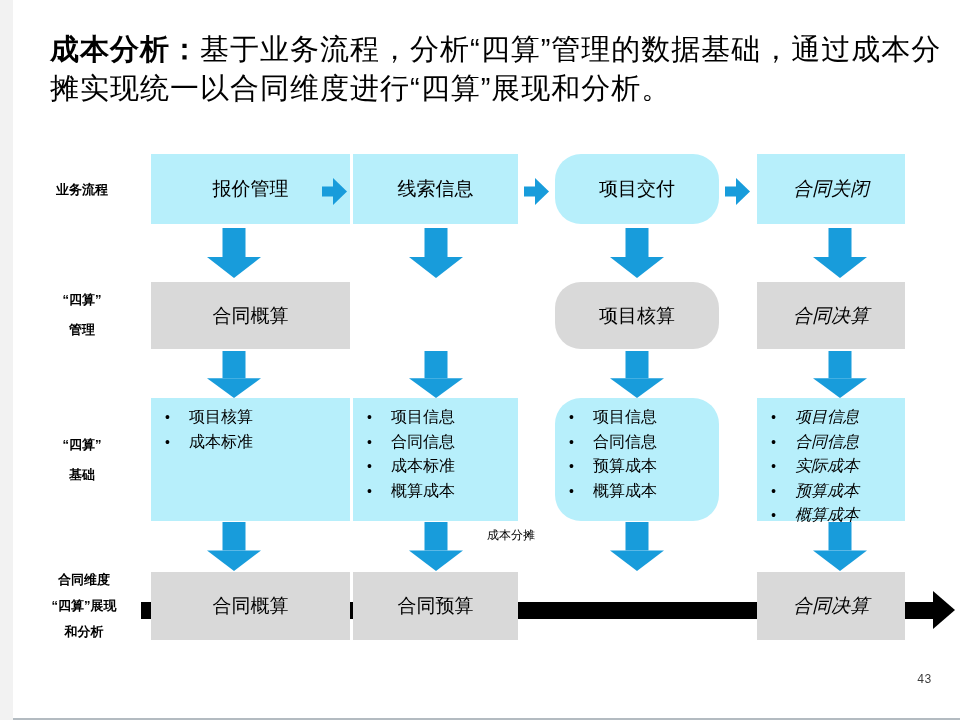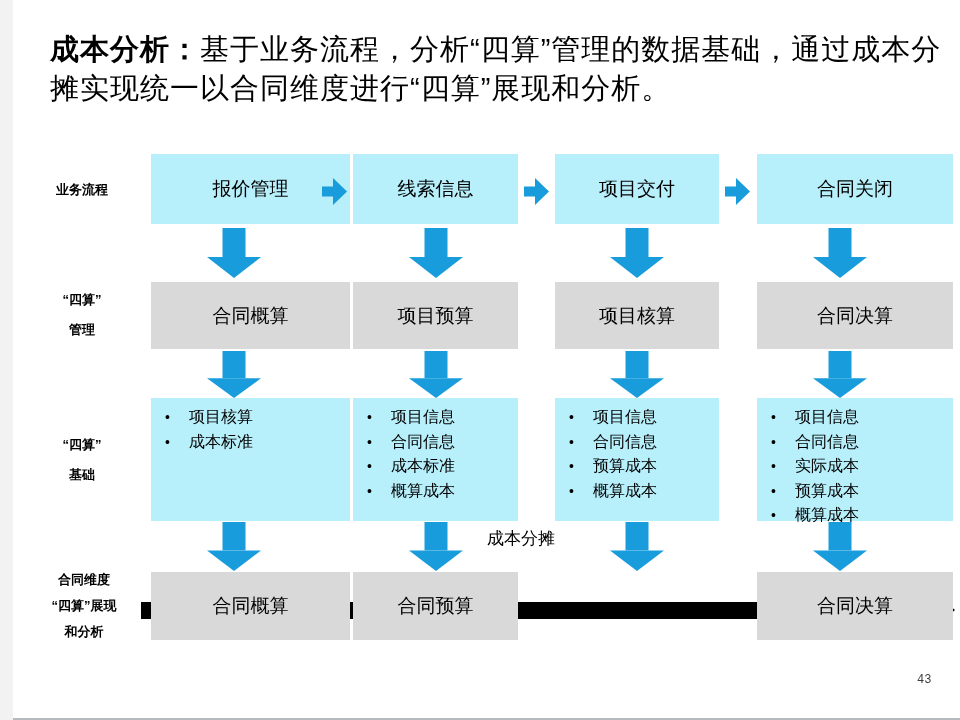--- a/index.html
+++ b/index.html
@@ -22,22 +22,22 @@
     position:absolute;left:0;width:138px;display:flex;align-items:center;justify-content:center;
     font-weight:bold;font-size:13px;line-height:27px;text-align:center;white-space:pre-line;
   }
   .lbl-flow{top:154px;height:70px;}
   .lbl-mgmt{top:280px;height:70px;line-height:30px;}
   .lbl-basis{top:398px;height:123px;line-height:30px;}
   .lbl-display{top:562px;height:88px;line-height:26px;width:142px;}
   
   .c1{left:138px;width:199px;}
   .c2{left:340px;width:165px;}
-  .c3{left:542px;width:164px;}
-  .c4{left:744px;width:196px;}
+  .c3{left:542px;width:164px;border-radius:26px;}
+  .c4{left:744px;width:148px;font-style:italic;}
   
   .box{
     position:absolute;display:flex;align-items:center;justify-content:center;
     font-size:19px;color:var(--ink);text-align:center;
   }
   .cyan{background:var(--cyan);}
   .grayb{background:var(--gray);}
   .row1{top:154px;height:70px;}
   .row2{top:282px;height:67px;}
   .row3{top:398px;height:123px;align-items:flex-start;justify-content:flex-start;}
@@ -55,21 +55,21 @@
   .h-arrow{position:absolute;top:178px;width:25px;height:27px;}
   .ha-1{left:309px;} .ha-2{left:511px;} .ha-3{left:712px;}
   
   .black-bar{position:absolute;left:128px;top:602px;width:794px;height:17px;background:#000;}
   .black-arrowhead{
     position:absolute;left:920px;top:591px;width:0;height:0;
     border-top:19px solid transparent;border-bottom:19px solid transparent;
     border-left:22px solid #000;
   }
   
-  .cost-alloc{position:absolute;left:474px;top:527px;font-size:17px;color:var(--ink);}
+  .cost-alloc{position:absolute;left:474px;top:527px;font-size:12px;color:var(--ink);}
   .page-num{position:absolute;left:904px;top:673px;font-size:12px;color:#3c3c3c;font-family:Liberation Mono, monospace;}
   .bottom-line{position:absolute;left:0;bottom:0;width:960px;height:2px;background:#b3bbc1;}
 </style>
 </head>
 <body>
 
 <div class="slide">
 
   <div class="title">
     <span class="bold">成本分析：</span><span>基于业务流程，分析“四算”管理的数据基础，通过成本分摊实现统一以合同维度进行“四算”展现和分析。</span>
@@ -113,21 +113,20 @@
   <svg class="v-arrow va-r1 va-c3" viewBox="0 0 54 50" preserveAspectRatio="none">
     <rect x="15.5" y="0" width="23" height="29" fill="#189CDB"></rect>
       <polygon points="0,29 54,29 27,50" fill="#189CDB"></polygon>
   </svg>
   <svg class="v-arrow va-r1 va-c4" viewBox="0 0 54 50" preserveAspectRatio="none">
     <rect x="15.5" y="0" width="23" height="29" fill="#189CDB"></rect>
       <polygon points="0,29 54,29 27,50" fill="#189CDB"></polygon>
   </svg>
 
   <div class="box grayb row2 c1">合同概算</div>
-  <div class="box grayb row2 c2">项目预算</div>
   <div class="box grayb row2 c3">项目核算</div>
   <div class="box grayb row2 c4">合同决算</div>
 
   <svg class="v-arrow va-r2 va-c1" viewBox="0 0 54 50" preserveAspectRatio="none">
     <rect x="15.5" y="0" width="23" height="29" fill="#189CDB"></rect>
       <polygon points="0,29 54,29 27,50" fill="#189CDB"></polygon>
   </svg>
   <svg class="v-arrow va-r2 va-c2" viewBox="0 0 54 50" preserveAspectRatio="none">
     <rect x="15.5" y="0" width="23" height="29" fill="#189CDB"></rect>
       <polygon points="0,29 54,29 27,50" fill="#189CDB"></polygon>

